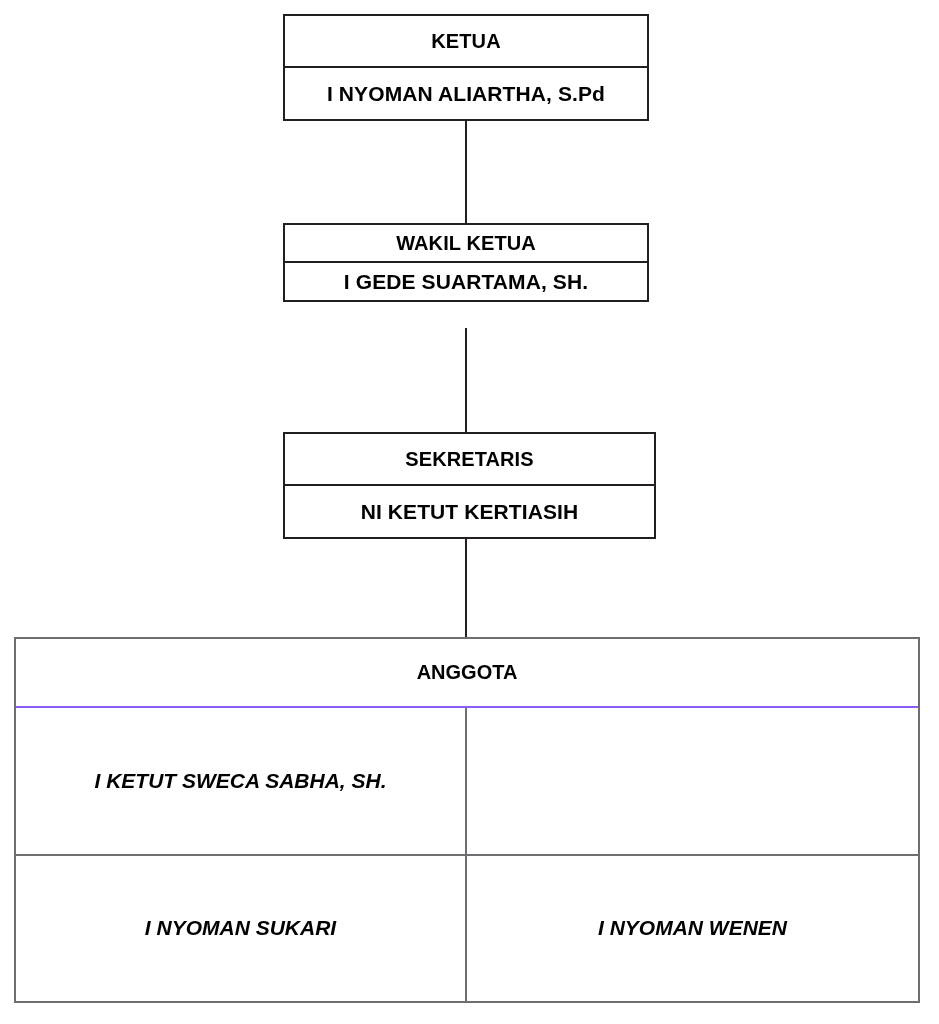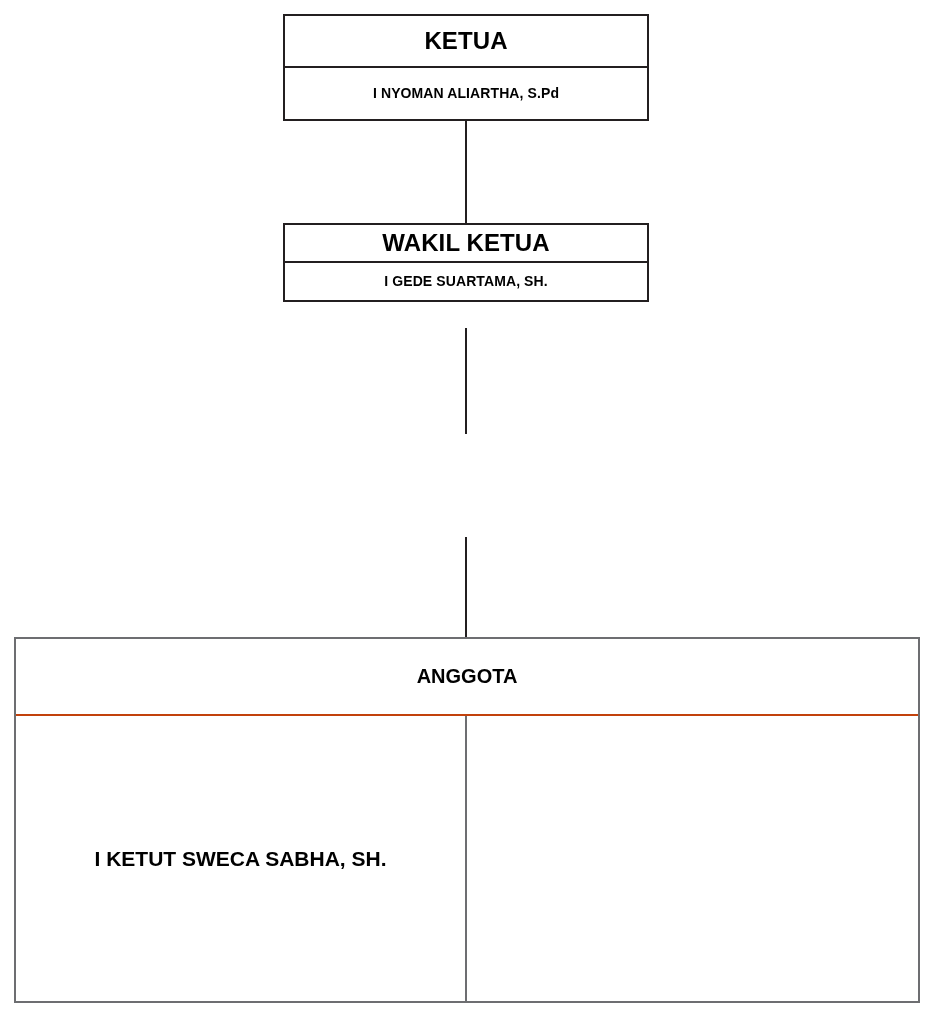--- a/index.html
+++ b/index.html
@@ -48,24 +48,24 @@
     justify-content: center;
     text-align: center;
     font-weight: bold;
     line-height: 1.1;
     letter-spacing: 0.1px;
     padding: 0 6px;
     white-space: nowrap;
   }
   .node-title {
     border-bottom: 2px solid #231f20;
-    font-size: 24px;
+    font-size: 20px;
   }
   .node-person {
-    font-size: 14px;
+    font-size: 21px;
   }
 
   
   #node-ketua {
     left: 283px;
     top: 14px;
     width: 366px;
     height: 107px;
   }
   #node-wakil-ketua {
@@ -106,22 +106,22 @@
     width: 906px;
     height: 366px;
     box-sizing: border-box;
     border: 2px solid #6d6e71;
     background: #ffffff;
     display: flex;
     flex-direction: column;
   }
   .members-header {
     box-sizing: border-box;
-    height: 77px;
-    border-bottom: 2px solid #c2410c;
+    height: 69px;
+    border-bottom: 2px solid #8b5cf6;
     display: flex;
     align-items: center;
     justify-content: center;
     font-size: 20px;
     font-weight: bold;
     text-align: center;
   }
   .members-row {
     box-sizing: border-box;
     flex: 1 1 0;
@@ -134,20 +134,21 @@
   .members-cell {
     box-sizing: border-box;
     display: flex;
     align-items: center;
     justify-content: center;
     text-align: right;
     font-size: 21px;
     font-weight: bold;
     padding: 0 8px;
     white-space: nowrap;
+    font-style: italic;
   }
   .members-cell.col-left {
     width: 451px;
     border-right: 2px solid #6d6e71;
   }
   .members-cell.col-right {
     flex: 1 1 auto;
   }
 </style>
 </head>
@@ -162,28 +163,36 @@
 
   <div class="connector" id="connector-ketua-wakil"></div>
 
   <div class="node-box" id="node-wakil-ketua">
     <div class="node-title">WAKIL KETUA</div>
     <div class="node-person">I GEDE SUARTAMA, SH.</div>
   </div>
 
   <div class="connector" id="connector-wakil-sekretaris"></div>
 
+  <div class="node-box" id="node-sekretaris">
+    <div class="node-title">SEKRETARIS</div>
+    <div class="node-person">NI KETUT KERTIASIH</div>
+  </div>
 
   <div class="connector" id="connector-sekretaris-anggota"></div>
 
   <div id="members-table">
 
     <div class="members-header">ANGGOTA</div>
 
     <div class="members-row">
       <div class="members-cell col-left">I KETUT SWECA SABHA, SH.</div>
     </div>
 
 
+    <div class="members-row">
+      <div class="members-cell col-left">I NYOMAN SUKARI</div>
+      <div class="members-cell col-right">I NYOMAN WENEN</div>
+    </div>
 
   </div>
 
 </div>
 
 </body></html>

